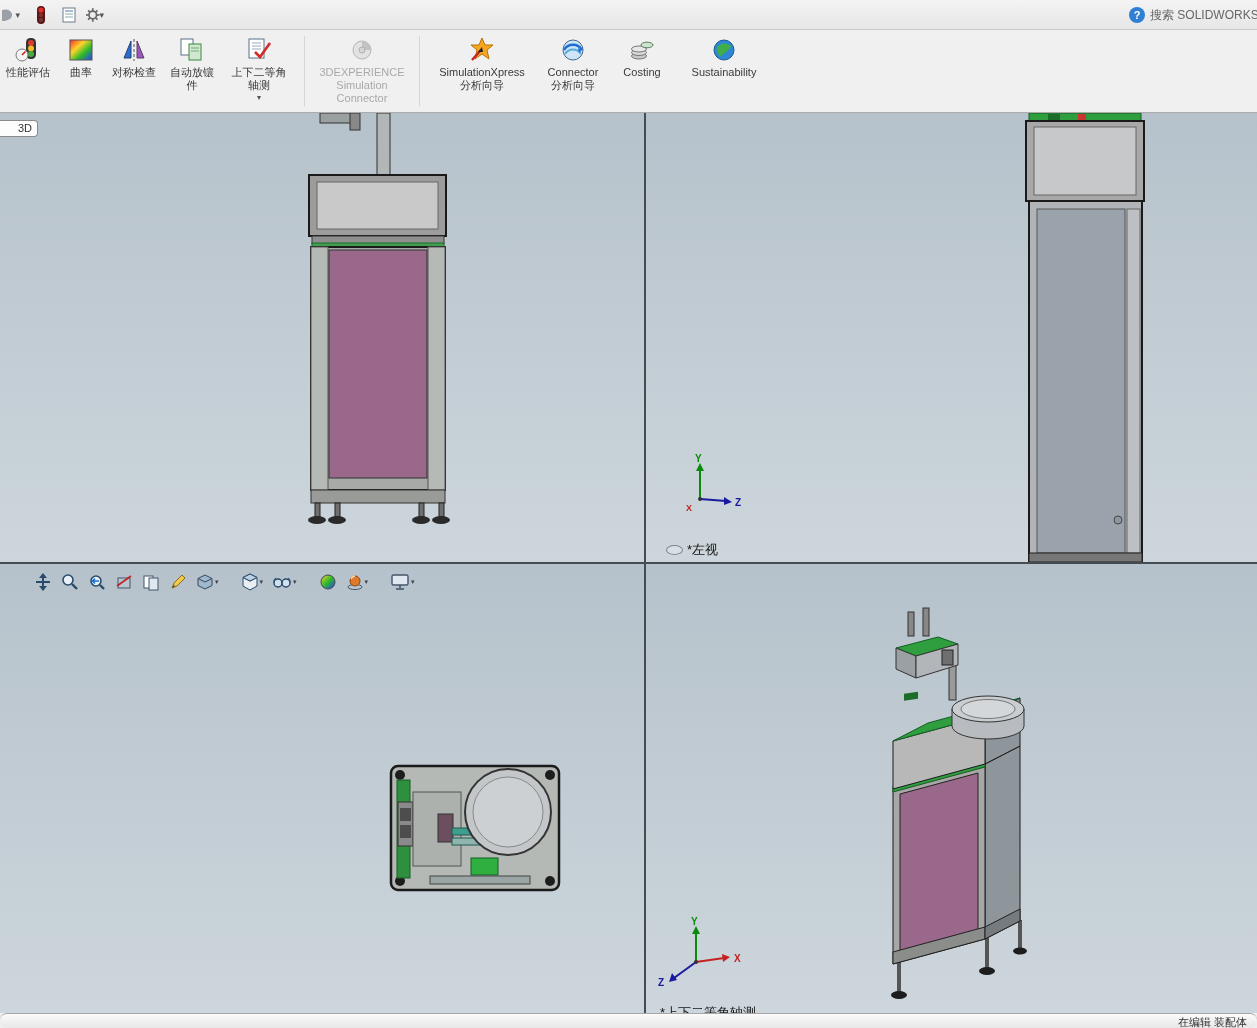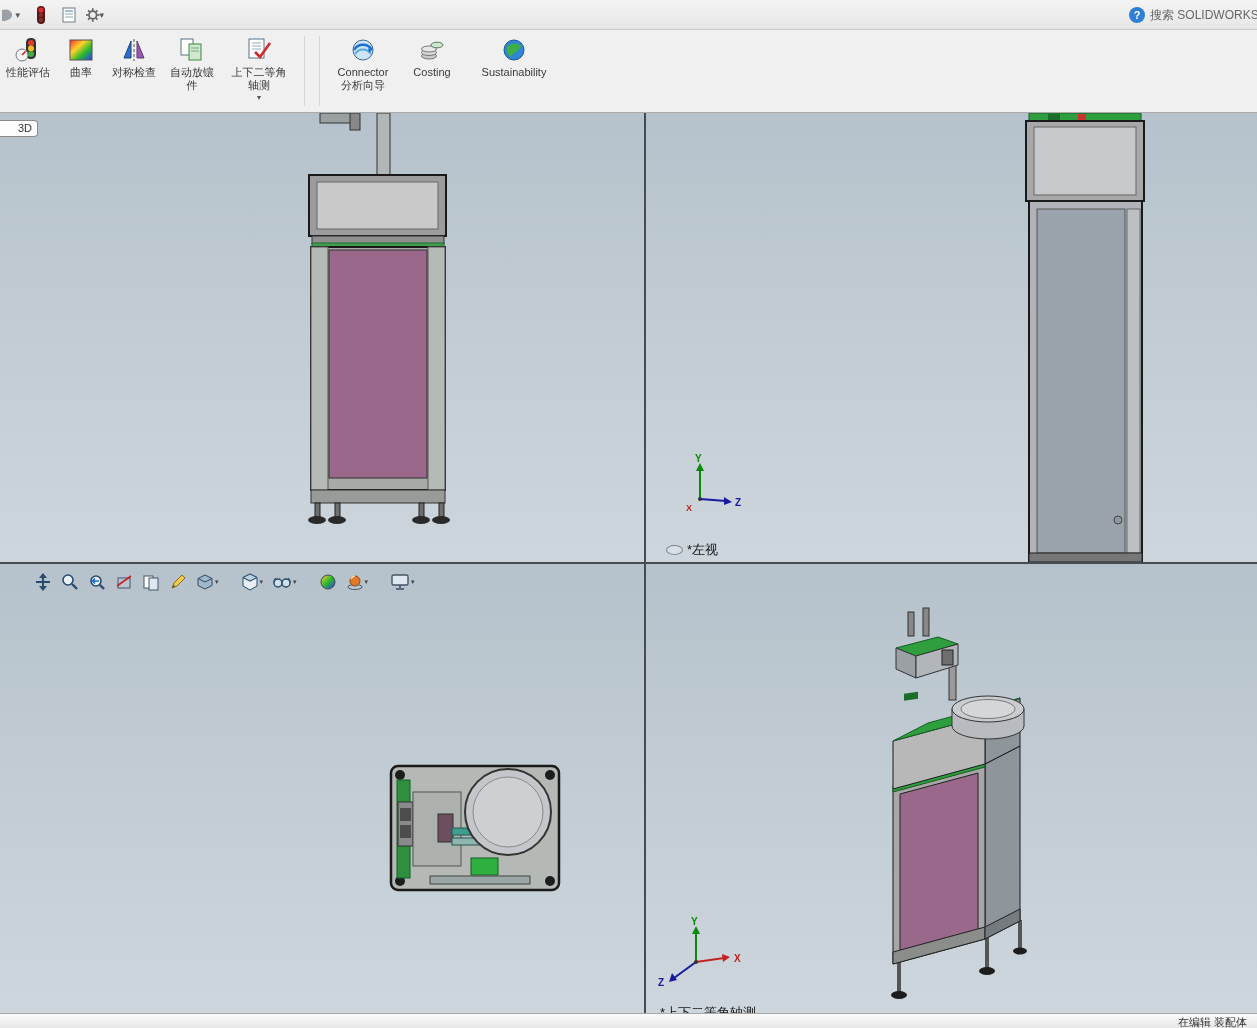--- a/index.html
+++ b/index.html
@@ -48,21 +48,21 @@
   .triad{position:absolute;z-index:3;}
 
   
   .hud{position:absolute;left:32px;top:458px;display:flex;align-items:center;gap:5px;z-index:6;}
   .hud-btn{display:flex;align-items:center;gap:1px;padding:2px 2px;border-radius:3px;}
   .hud-caret{font-size:7px;color:#3c444a;}
   .hud-gap{width:8px;}
 
   
   .statusbar{position:relative;height:15px;background:linear-gradient(#fbfbfb,#e7e7e7);
-    border-top:1px solid #a7a7a7;box-sizing:border-box;}
+    border-top:1px solid #a7a7a7;box-sizing:border-box;border-radius:7px;}
   .status-right{position:absolute;right:10px;top:1px;font-size:11px;color:#333;}
 </style>
 </head>
 <body>
 
 <div id="app">
 
   <div class="titlebar">
     <div class="tb-left">
       <div class="tb-btn">
@@ -176,23 +176,43 @@
           <line x1="6" y1="12" x2="15" y2="12" stroke="#9ab"></line>
           <path d="M 9 15 L 14 20 L 24 6" stroke="#d22a2a" stroke-width="2.6" fill="none"></path>
         </svg>
       </span>
       <span class="rlabel">上下二等角轴测</span>
       <span class="rcaret">▾</span>
     </div>
 
     <div class="ribbon-sep"></div>
 
+    <div class="ribbon-item disabled" style="width:86px">
+      <span class="ric">
+        <svg width="26" height="26" viewBox="0 0 26 26">
+          <circle cx="13" cy="13" r="9" fill="#e2e2e2" stroke="#b5b5b5"></circle>
+          <path d="M13 4 A9 9 0 0 1 22 13 L13 13 Z" fill="#c2c2c2"></path>
+          <circle cx="13" cy="13" r="3" fill="#d5d5d5" stroke="#b0b0b0"></circle>
+        </svg>
+      </span>
+      <span class="rlabel">3DEXPERIENCE Simulation Connector</span>
+    </div>
 
     <div class="ribbon-sep"></div>
 
+    <div class="ribbon-item" style="width:96px">
+      <span class="ric">
+        <svg width="26" height="26" viewBox="0 0 26 26">
+          <polygon points="13,1 16,8 24,8 18,13 20,22 13,17 6,22 8,13 2,8 10,8" fill="#f5a623" stroke="#b77300"></polygon>
+          <path d="M3 23 L12 13" stroke="#c42222" stroke-width="2.4"></path>
+          <polygon points="13,10 9,15 14,15" fill="#222"></polygon>
+        </svg>
+      </span>
+      <span class="rlabel">SimulationXpress 分析向导</span>
+    </div>
 
     <div class="ribbon-item" style="width:58px">
       <span class="ric">
         <svg width="26" height="26" viewBox="0 0 26 26">
           <circle cx="13" cy="13" r="10" fill="#cfe4f7" stroke="#44688c"></circle>
           <path d="M4 13 C 8 6, 18 6, 22 13" stroke="#1a6fd4" stroke-width="2.4" fill="none"></path>
           <path d="M5 17 C 9 11, 17 11, 21 17" stroke="#57aadd" stroke-width="2" fill="none"></path>
           <polygon points="22,13 18,11 19,16" fill="#1a6fd4"></polygon>
         </svg>
       </span>

